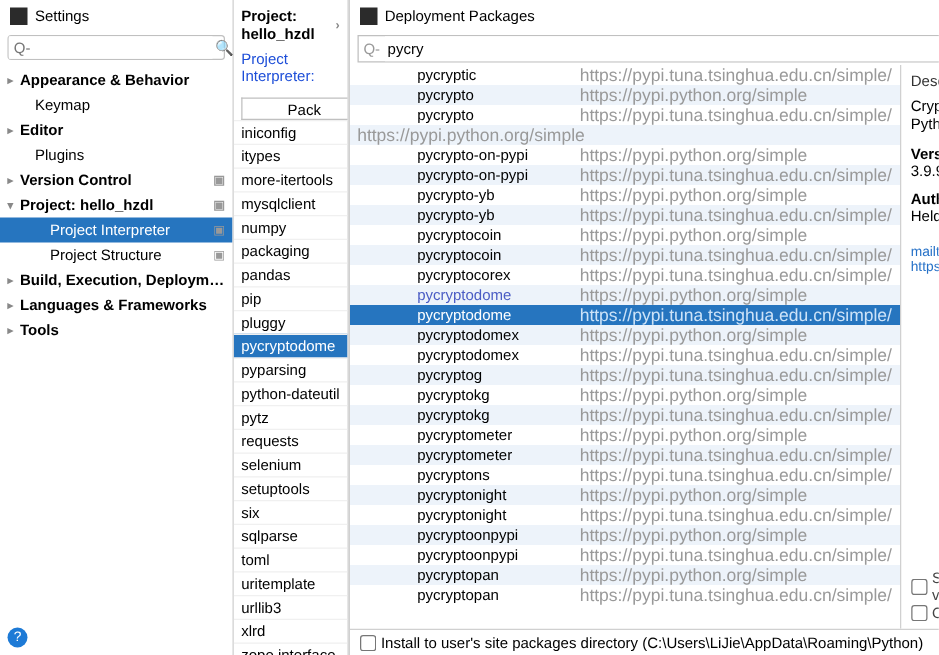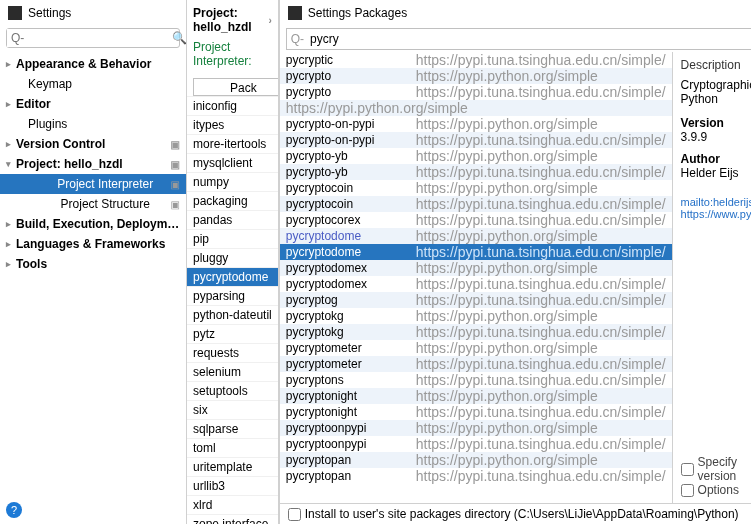--- a/index.html
+++ b/index.html
@@ -13,49 +13,49 @@
 .search-box input { border: none; outline: none; flex: 1; padding: 2px 4px; color: #888; }
 .search-box .mag { color: #999; padding: 0 2px; }
 
 .tree { flex: 1; padding-top: 4px; overflow: hidden; }
 .tree-row { display: flex; align-items: center; padding: 2px 6px; height: 20px; position: relative; }
 .tree-row.bold { font-weight: 600; }
 .tree-row.selected { background: #2675BF; color: #fff; }
 .tree-row .arrow { width: 10px; color: #888; font-size: 9px; }
 .tree-row .label { flex: 1; white-space: nowrap; overflow: hidden; text-overflow: ellipsis; }
 .tree-row .ind1 { padding-left: 12px; }
-.tree-row .ind2 { padding-left: 24px; text-align: center; }
+.tree-row .ind2 { padding-left: 24px; }
 .tree-row .gear { color: #999; font-size: 10px; margin-left: auto; }
 
 .help-icon { width: 16px; height: 16px; border-radius: 8px; background: #1d7ad6; color: #fff; display: flex; align-items: center; justify-content: center; margin: 6px; font-size: 11px; }
 
 
 .middle { width: 100px; border-right: 1px solid #d0d0d0; display: flex; flex-direction: column; }
 .project-header { padding: 6px 6px 0 6px; font-weight: 600; display: flex; align-items: center; gap: 3px; }
 .project-header .arrow { color: #888; font-size: 10px; }
-.project-sub { padding: 6px; color: #15803d; }
+.project-sub { padding: 6px; color: #1d4ed8; }
 .pack-col { border: 1px solid #c0c0c0; border-right: none; height: 18px; text-align: right; padding: 2px 21px; margin: 4px 0 0 6px; }
 .pkglist { overflow: hidden; }
 .pkglist-row { padding: 2px 6px; border-top: 1px solid #f0f0f0; white-space: nowrap; overflow: hidden; }
 .pkglist-row.selected { background: #2675BF; color: #fff; }
 
 
 .dialog { flex: 1; display: flex; flex-direction: column; border-left: 1px solid #d0d0d0; }
 .dialog-title { display: flex; align-items: center; gap: 6px; padding: 6px 8px; font-size: 13px; }
 .dialog-title .icon { width: 14px; height: 14px; background: #2b2b2b; }
 .dialog-search { margin: 2px 6px; border: 1px solid #c0c0c0; display: flex; align-items: center; }
 .dialog-search .mag { color: #999; padding: 0 4px; }
 .dialog-search input { border: none; outline: none; flex: 1; padding: 3px 2px; }
 
 .dialog-body { flex: 1; display: flex; overflow: hidden; }
 .results { flex: 1; overflow-y: auto; border-right: 1px solid #d0d0d0; }
 .res-row { display: flex; padding: 1px 6px; height: 16px; align-items: center; }
 .res-row.alt { background: #edf3fa; }
 .res-row.sel { background: #2675BF; color: #fff; }
-.res-row .name { width: 130px; white-space: nowrap; overflow: hidden; }
+.res-row .name { width: 130px; white-space: nowrap; overflow: hidden; margin-left: 48px; }
 .res-row .src { flex: 1; color: #999; font-size: 14px; white-space: nowrap; overflow: hidden; }
 .res-row.sel .src { color: #cde3f8; }
 .res-row .name.highlight { color: #4a5cc4; }
 
 .details { width: 170px; display: flex; flex-direction: column; padding: 6px 8px; }
 .details h4 { font-weight: 400; color: #333; margin-bottom: 6px; }
 .details .desc { margin-bottom: 8px; }
 .details .lab { font-weight: 600; margin-top: 2px; }
 .details .val { margin-bottom: 6px; }
 .details a { color: #2470c7; text-decoration: none; display: block; font-size: 11px; word-break: break-all; }
@@ -160,21 +160,21 @@
       <div class="pkglist-row">uritemplate</div>
       <div class="pkglist-row">urllib3</div>
       <div class="pkglist-row">xlrd</div>
       <div class="pkglist-row">zope.interface</div>
     </div>
 </div>
 
 <div class="dialog">
   <div class="dialog-title">
     <span class="icon"></span>
-    <span>Settings Packages</span>
+    <span>Deployment Packages</span>
   </div>
   <div class="dialog-search">
     <span class="mag">Q-</span>
     <input value="pycry" style="">
   </div>
   <div class="dialog-body">
     <div class="results" id="results">
         <div class="res-row">
           <span class="name">pycryptic</span>
           <span class="src">https://pypi.tuna.tsinghua.edu.cn/simple/</span>

